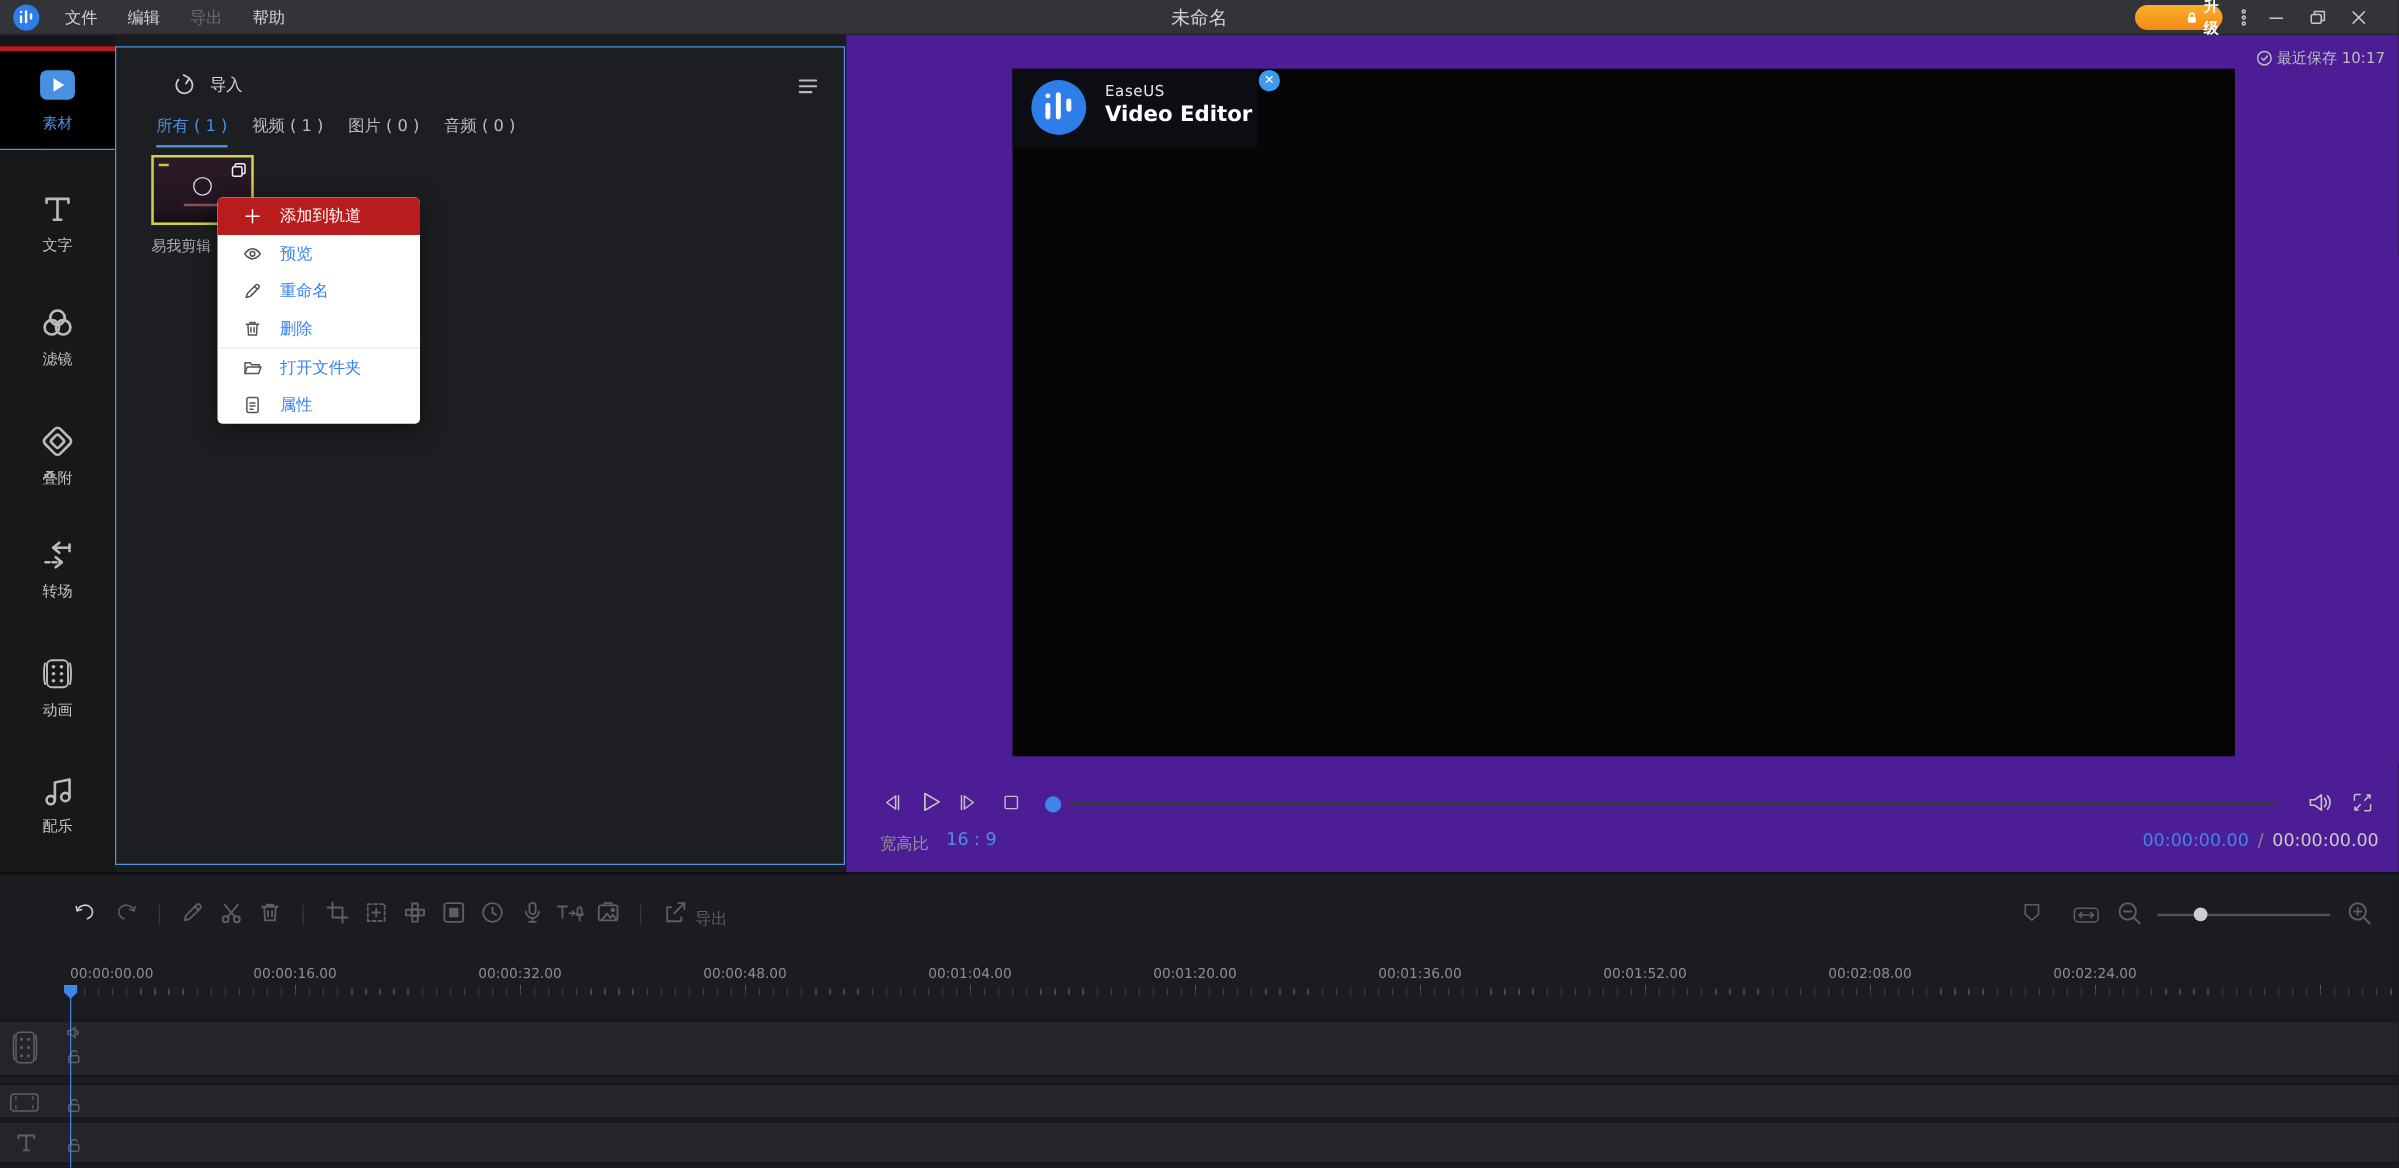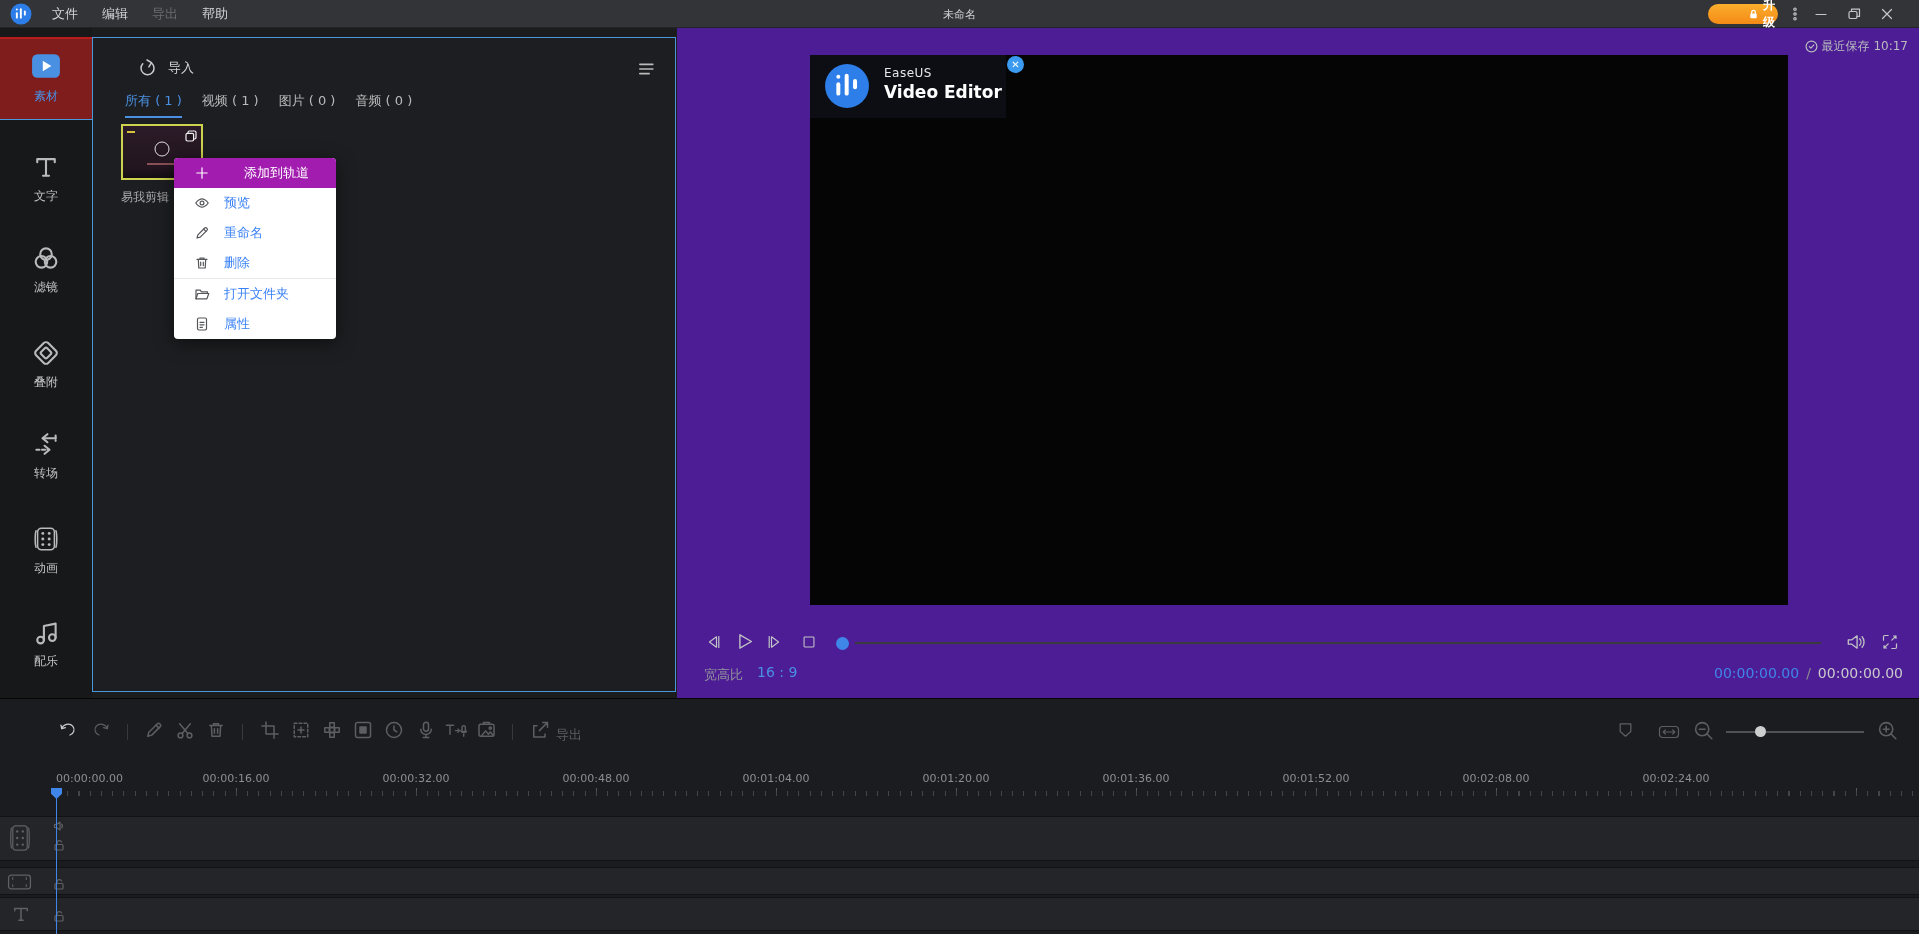--- a/index.html
+++ b/index.html
@@ -11,32 +11,32 @@
   svg { fill:none; stroke:currentColor; stroke-width:1.2; stroke-linecap:round; stroke-linejoin:round; }
 
   
   .topbar { position:absolute; left:0; top:0; width:1919px; height:28px; background:#323438;
             border-bottom:1px solid #232427; z-index:40; }
   .topbar .logo { position:absolute; left:10px; top:3px; width:22px; height:22px; }
   .menu { position:absolute; left:40px; top:0; height:28px; display:flex; align-items:center; }
   .menu .mitem { padding:0 12px; font-size:13px; color:#d2d3d5; height:28px; display:flex; align-items:center; cursor:default; }
   .menu .mitem.disabled { color:#6a6b6e; }
   .win-title { position:absolute; left:0; right:0; top:0; height:28px; display:flex; align-items:center; justify-content:center;
-               font-size:11px; color:#d2d3d5; pointer-events:none; }
+               font-size:15px; color:#d2d3d5; pointer-events:none; }
   .upgrade { position:absolute; left:1708px; top:4px; width:70px; height:20px; border-radius:10px;
              background:linear-gradient(180deg,#fbae2c,#f48a17); display:flex; align-items:center; justify-content:center;
              gap:4px; color:#fff; font-size:12px; font-weight:bold;padding-left:40px; }
   .winbtn { position:absolute; top:6px; width:18px; height:16px; color:#c6c7c9; display:flex; align-items:center; justify-content:center; }
 
   
   .sidebar { position:absolute; left:0; top:28px; width:92px; height:670px; background:#17181a; }
   .side-item { position:absolute; left:0; width:92px; display:flex; flex-direction:column; align-items:center; gap:7px;
                color:#b9babc; }
   .side-item .lbl { font-size:12px; color:#c3c4c6; }
-  .side-item.active { top:9px; height:83px; background:#7f1d1d; border-top:2px solid #b91c1c; border-bottom:1px solid #4a97db;
+  .side-item.active { top:9px; height:83px; background:#000000; border-top:4px solid #b91c1c; border-bottom:1px solid #4a97db;
                       padding-top:14px; gap:9px; }
   .side-item.active .lbl { color:#4a90e2; }
 
   
   .media-panel { position:absolute; left:92px; top:37px; width:584px; height:655px; background:#1d1e21;
                  border:1px solid #4a97db; }
   .import-btn { position:absolute; left:44px; top:20px; display:flex; align-items:center; gap:11px; color:#c9cacc; }
   .import-btn .lbl { font-size:13px; color:#d4d5d7; }
   .listview-btn { position:absolute; right:18px; top:20px; color:#b9babc; }
   .tabs { position:absolute; left:32px; top:54px; display:flex; gap:20px; }
@@ -52,21 +52,21 @@
   .thumb-art-dash { position:absolute; left:4px; top:5px; width:8px; height:2px; background:#d8c33c; }
   .thumb-badge { position:absolute; right:3px; top:3px; color:#f2f2f2; }
   .clip-name { position:absolute; left:28px; top:151px; width:120px; font-size:12px; color:#a9aaac; white-space:nowrap; overflow:hidden; }
 
   
   .ctx-menu { position:absolute; left:174px; top:158px; width:162px; background:#ffffff; border-radius:4px;
               box-shadow:0 4px 18px rgba(0,0,0,.5); z-index:60; overflow:hidden; }
   .ctx-item { height:30px; display:flex; align-items:center; color:#3b82f6; font-size:13px; }
   .ctx-item .icon { width:16px; margin-left:20px; color:#55565a; }
   .ctx-item .lbl { margin-left:14px; }
-  .ctx-item.hl { background:#a21caf; color:#fff;gap:20px; }
+  .ctx-item.hl { background:#b91c1c; color:#fff; }
   .ctx-item.hl .icon { color:#fff; }
   .ctx-sep { height:1px; background:#e9e9eb; }
 
   
   .preview { position:absolute; left:677px; top:28px; width:1242px; height:670px; background:#4c1d95; }
   .saved { position:absolute; right:11px; top:10px; display:flex; align-items:center; gap:4px; color:#b9bcbf; font-size:12px; }
   .video { position:absolute; left:133px; top:27px; width:978px; height:550px; background:#050506; }
   .watermark { position:absolute; left:0; top:0; width:196px; height:63px; background:#0c0e14; }
   .wm-logo { position:absolute; left:14px; top:8px; }
   .wm-brand { position:absolute; left:74px; top:11px; font-size:12px; letter-spacing:.5px; color:#e6e7e9; }

